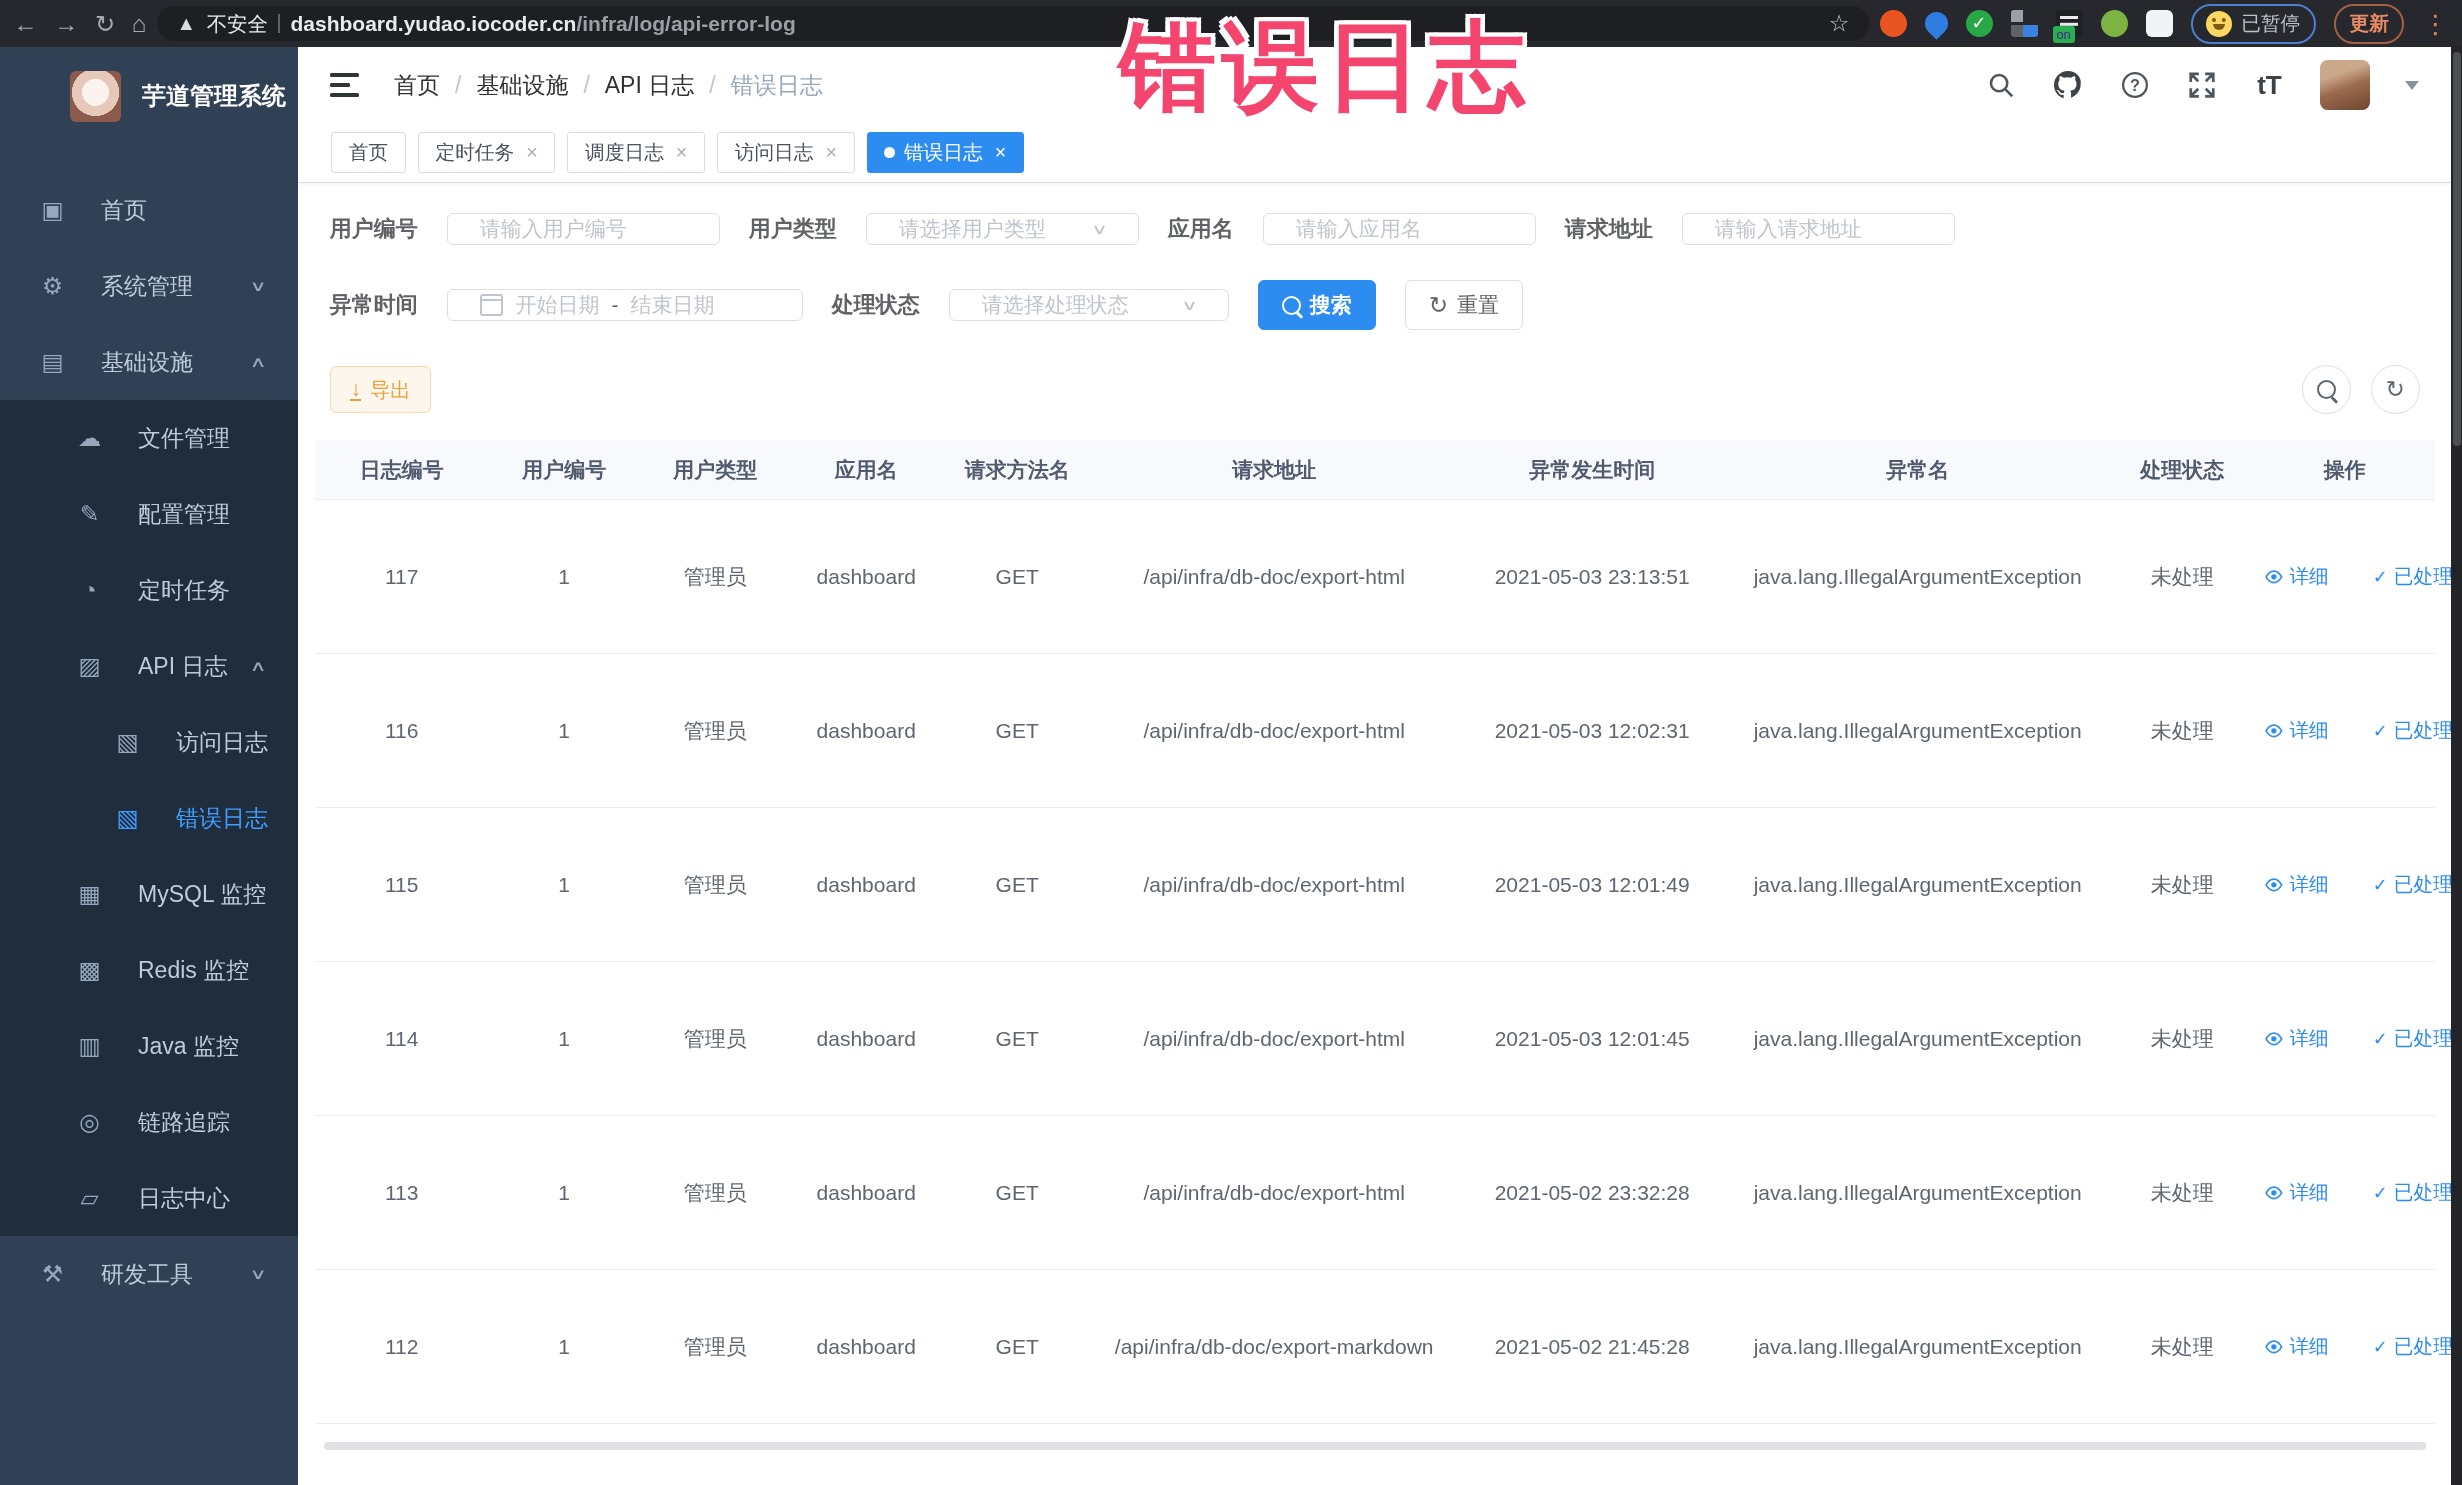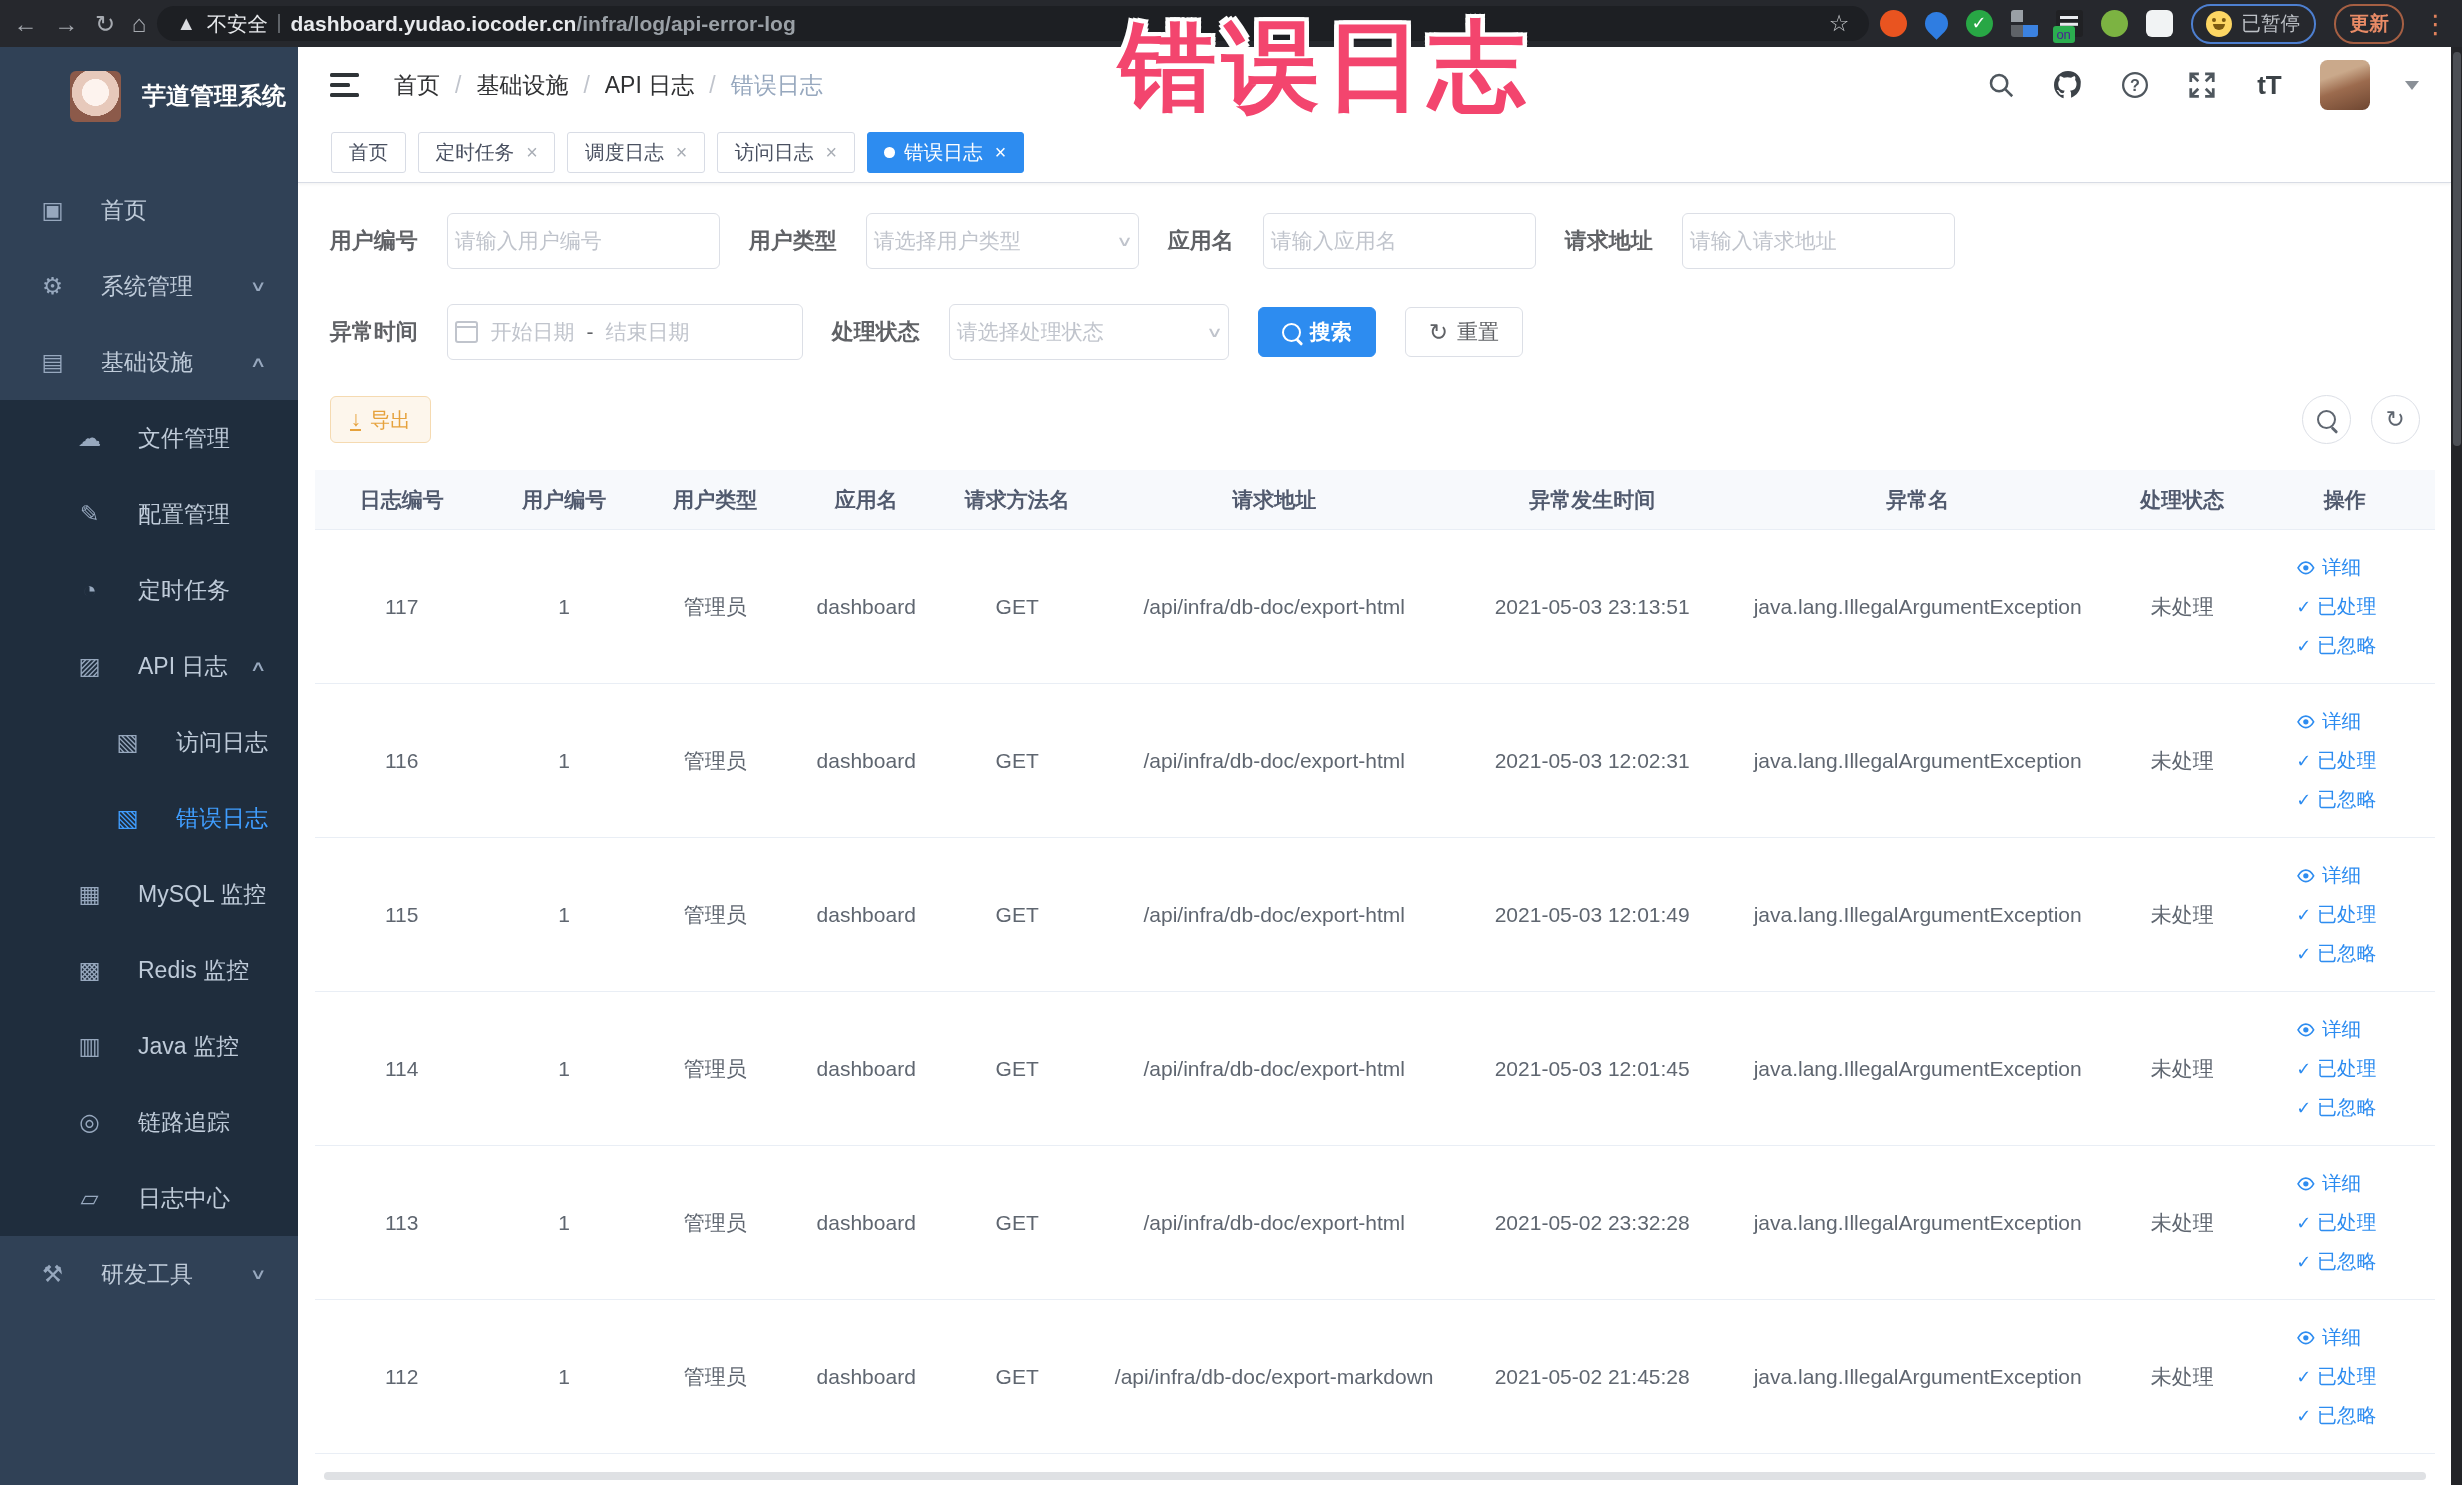--- a/index.html
+++ b/index.html
@@ -92,22 +92,22 @@
   .tag .dot{display:none;}
   .tag.active{background:#2d8cf0;border-color:#2d8cf0;color:#fff;}
   .tag.active .dot{display:inline-block;width:10.6px;height:10.6px;border-radius:50%;background:#fff;}
   .tag .close{font-size:19.7px;color:#a8adb5;margin-left:3px;}
   .tag.active .close{color:#fff;}
 
   
   .content{flex:1;padding:30px 16.7px 0;position:relative;overflow:hidden;}
   .filter-row{display:flex;align-items:center;gap:29px;margin:0 15px 35px;}
   .f-label{font-size:22px;color:#606266;font-weight:600;white-space:nowrap;}
-  .f-input{height:56px;border:1.5px solid #dcdfe6;border-radius:6px;background:#fff;display:flex;
-           align-items:center;gap:12px;padding:0 7px;box-sizing:border-box;font-size:21px;color:#c0c4cc;cursor:text;}
+  .f-input{height:32px;border:1.5px solid #dcdfe6;border-radius:6px;background:#fff;display:flex;
+           align-items:center;gap:12px;padding:0 32px;box-sizing:border-box;font-size:21px;color:#c0c4cc;cursor:text;}
   .w360{width:273px;} .w470{width:356px;} .w370{width:280px;}
   .f-select{cursor:pointer;}
   .f-select .ph{flex:1;}
   .sel-caret{color:#c0c4cc;font-size:18px;transform:scale(1.3,.8);}
   .cal{width:19.7px;height:18px;border:2.3px solid #c0c4cc;border-radius:3px;position:relative;flex:none;}
   .cal::before{content:"";position:absolute;top:3px;left:0;right:0;height:2.3px;background:#c0c4cc;}
   .date-sep{color:#606266;}
   .btn{height:50px;border-radius:6px;display:inline-flex;align-items:center;justify-content:center;gap:9px;
        font-size:21px;padding:0 23px;box-sizing:border-box;cursor:pointer;font-family:inherit;}
   .btn-primary{background:#2d8cf0;color:#fff;border:1.5px solid #2d8cf0;font-weight:bold;}
@@ -124,21 +124,21 @@
   .circle-btn{width:47px;height:47px;border-radius:50%;border:1.5px solid #dcdfe6;background:#fff;color:#5f6670;
               display:inline-flex;align-items:center;justify-content:center;font-size:23px;cursor:pointer;}
 
   
   .table{--cols:174px 151px 151px 151px 151px 363px 273px 378px 151px 174px;margin:0 0 1px 0;}
   .t-head{display:grid;grid-template-columns:var(--cols);height:59px;align-items:center;background:#f7f9fc;
           color:#515a6e;font-weight:700;font-size:21px;border-bottom:0.8px solid #e9eef5;}
   .t-row{display:grid;grid-template-columns:var(--cols);height:153px;align-items:center;
          border-bottom:0.8px solid #e9eef5;font-size:21px;color:#5f6670;background:#fff;}
   .c{text-align:center;padding:0 6px;white-space:nowrap;overflow:hidden;text-overflow:ellipsis;}
-  .actions{display:flex;flex-direction:column;align-items:center;gap:12px;overflow:visible;}
+  .actions{display:flex;flex-direction:row;align-items:center;gap:12px;overflow:visible;}
   .action{display:flex;align-items:center;gap:6px;color:#2d8cf0;font-size:19.7px;min-width:97px;cursor:pointer;text-decoration:none;}
   .a-ic{display:inline-flex;align-items:center;font-size:18px;color:#2d8cf0;}
   .h-scrollbar{height:7.6px;border-radius:3.8px;background:#dfe1e4;margin:18px 9px 0;}
 
   
   .annotation{position:absolute;left:1119px;top:3px;z-index:30;font-size:97px;font-weight:800;
       letter-spacing:6px;color:#f3456e;white-space:nowrap;pointer-events:none;
       text-shadow:-4.5px -4.5px 0 #fff,4.5px -4.5px 0 #fff,-4.5px 4.5px 0 #fff,4.5px 4.5px 0 #fff,
                   -4.5px 0 0 #fff,4.5px 0 0 #fff,0 -4.5px 0 #fff,0 4.5px 0 #fff;}
 </style>

